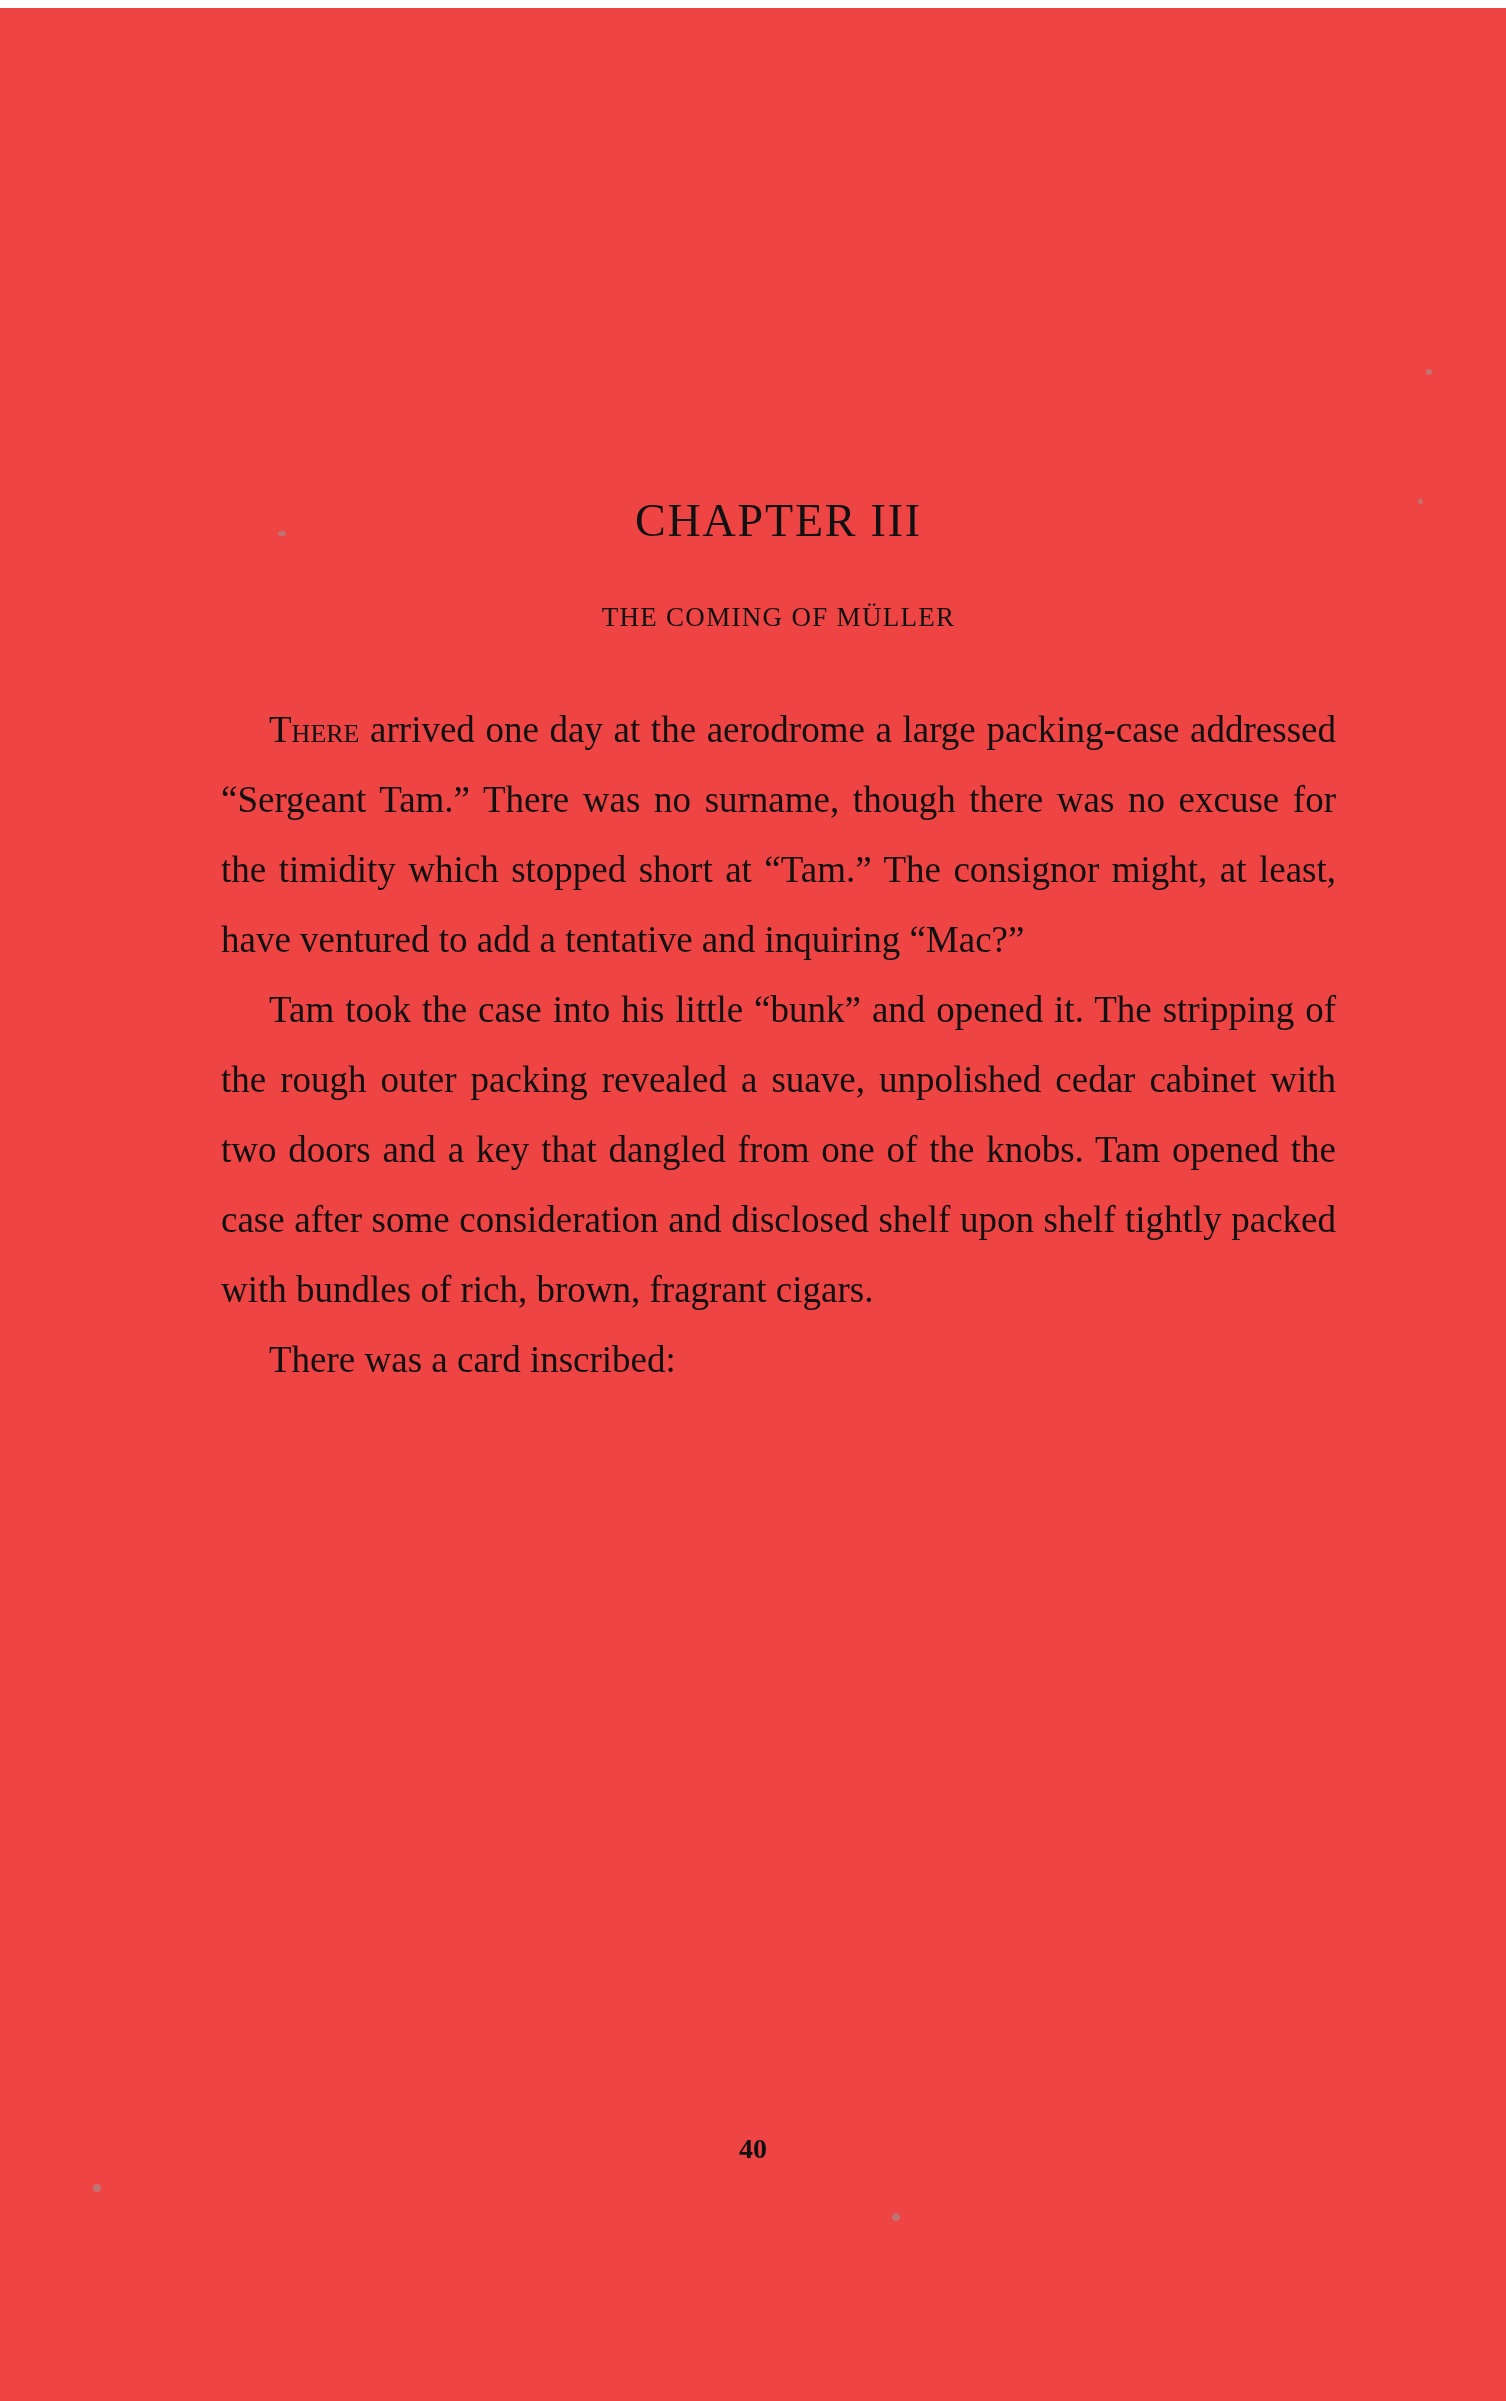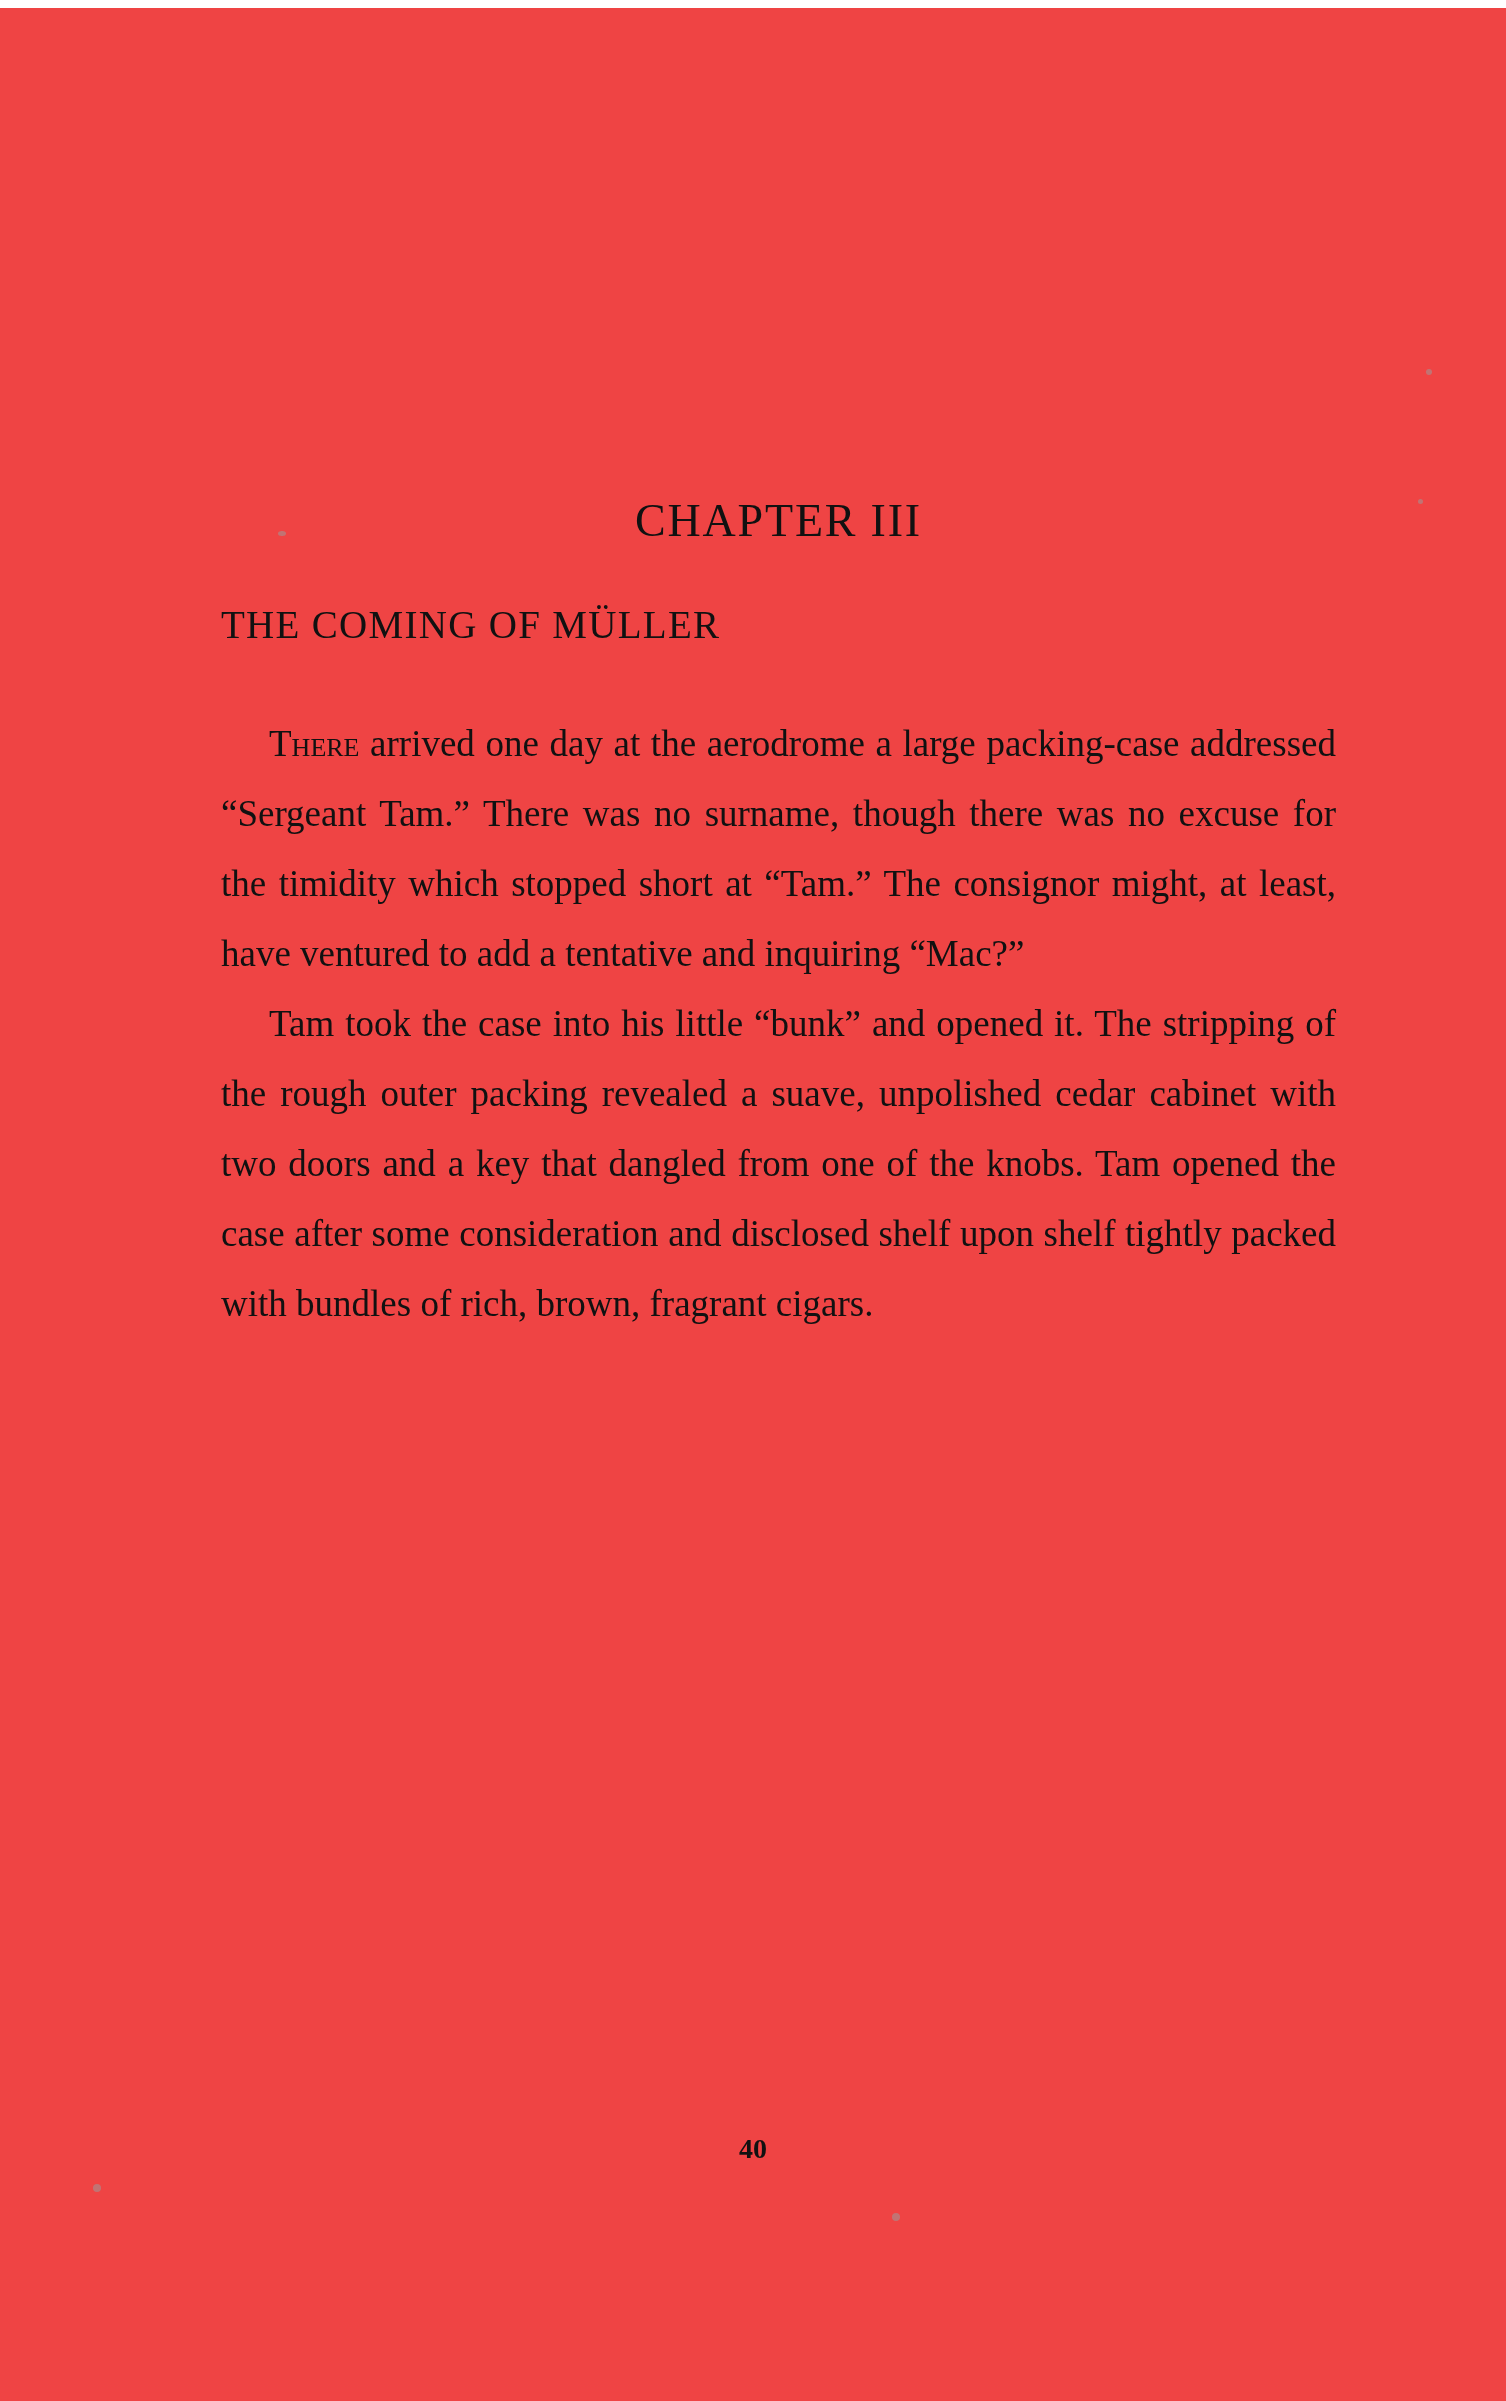--- a/index.html
+++ b/index.html
@@ -43,22 +43,22 @@
   .chapter-title {
     text-align: center;
     font-size: 46px;
     letter-spacing: 1.8px;
     font-weight: 400;
     margin: 0 0 55px 0;
     font-family: "Liberation Serif", serif;
   }
 
   .chapter-subtitle {
-    text-align: left;
-    font-size: 39px;
+    text-align: center;
+    font-size: 27px;
     letter-spacing: 1.3px;
     font-weight: 400;
     margin: 0 0 62px 0;
     font-variant: small-caps;
     font-family: "Liberation Serif", serif;
   }
 
   .para {
     font-size: 37px;
     line-height: 70px;
@@ -106,19 +106,20 @@
   <div class="text-block">
 
     <h1 class="chapter-title">CHAPTER III</h1>
 
     <h2 class="chapter-subtitle">THE COMING OF MÜLLER</h2>
 
     <p class="para indent"><span class="smallcaps-lead">There</span><span> arrived one day at the aerodrome a large packing-case addressed “Sergeant Tam.” There was no surname, though there was no excuse for the timidity which stopped short at “Tam.” The consignor might, at least, have ventured to add a tentative and inquiring “Mac?”</span></p>
 
     <p class="para indent">Tam took the case into his little “bunk” and opened it. The stripping of the rough outer packing revealed a suave, unpolished cedar cabinet with two doors and a key that dangled from one of the knobs. Tam opened the case after some consideration and disclosed shelf upon shelf tightly packed with bundles of rich, brown, fragrant cigars.</p>
 
+    <p class="para indent last-line-left">There was a card inscribed:</p>
 
   </div>
 
   <div class="page-number">40</div>
 
 </div>
 
 
 </body></html>

